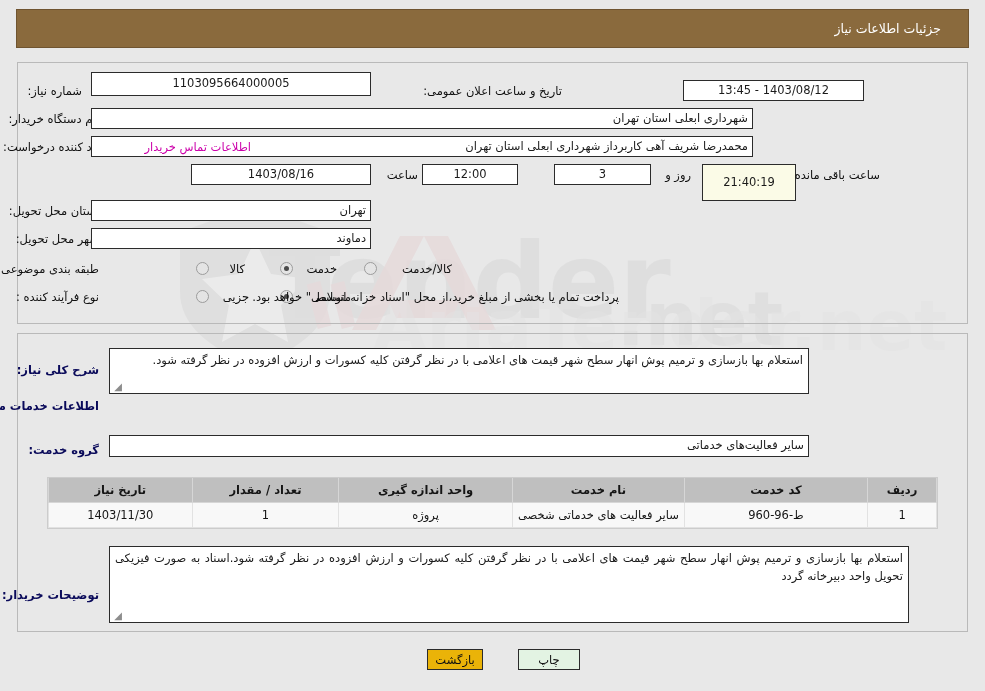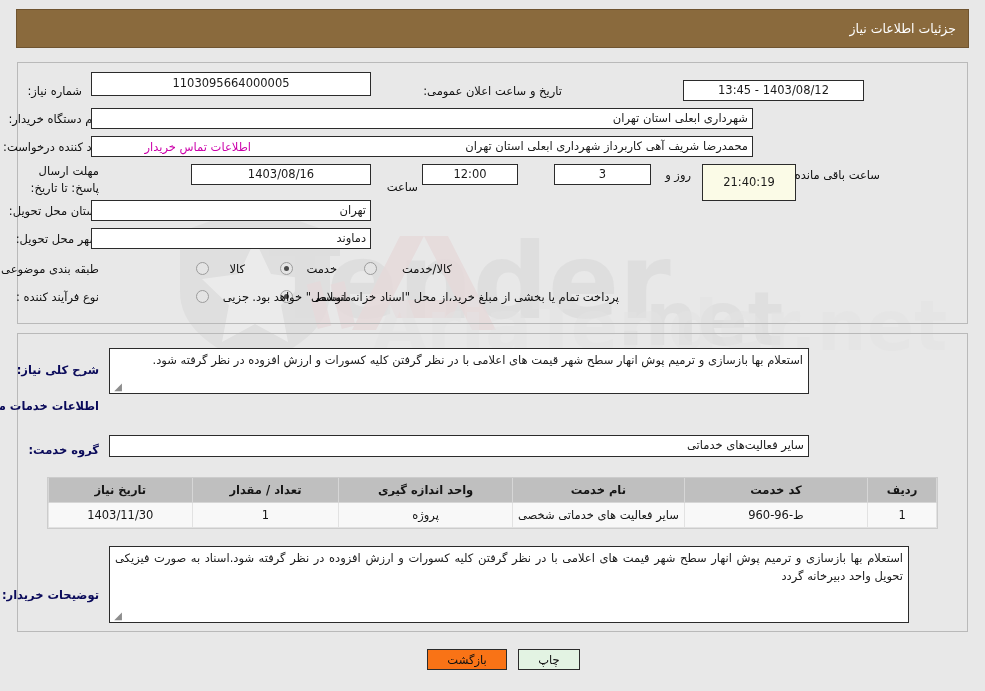--- a/index.html
+++ b/index.html
@@ -32,21 +32,21 @@
     position: absolute;
     left: 16px; top: 9px;
     width: 953px;
     height: 39px;
     background: #8a6a3d;
     border: 1px solid #6f5430;
     box-sizing: border-box;
     display: flex;
     align-items: center;
     justify-content: flex-start;
-    padding-right: 12px;
+    padding-right: 27px;
     z-index: 3;
   }
   .header-title {
     color: #ffffff;
     font-size: 12.5px;
     letter-spacing: .2px;
   }
 
   
   .panel {
@@ -174,21 +174,21 @@
     border: 1px solid #2b2b2b;
     font-size: 11.5px;
     color: #111111;
     display: flex;
     align-items: center;
     justify-content: center;
     cursor: pointer;
     z-index: 4;
     height: 21px;
   }
-  #btn-back  { left: 427px; top: 649px; width: 80px; background: #f97316; }
+  #btn-back  { left: 427px; top: 649px; width: 56px; background: #eab308; }
   #btn-print { left: 518px; top: 649px; width: 62px; background: #e3f3e3; }
 </style>
 </head>
 <body>
 
 <div id="page">
 
   <svg class="watermark" viewBox="0 0 985 691" xmlns="http://www.w3.org/2000/svg">
     <g opacity="0.16">
 
@@ -225,23 +225,22 @@
 
   <div class="fld center" style="left:683px; top:80px; width:181px; height:21px;">1403/08/12 - 13:45</div>
 
   <div class="lbl" style="right:886px; top:112px;">نام دستگاه خریدار:</div>
   <div class="fld start" style="right:232px; top:108px; width:662px; height:21px;">شهرداری ابعلی استان تهران</div>
 
   <div class="lbl" style="right:876px; top:140px;">ایجاد کننده درخواست:</div>
   <div class="fld start" style="right:232px; top:136px; width:662px; height:21px;">محمدرضا شریف آهی کاربرداز  شهرداری ابعلی استان تهران</div>
   <div class="lbl" style="right:734px; top:140px; color:#cc00aa; cursor:pointer;">اطلاعات تماس خریدار</div>
 
-  <div class="lbl" style="right:886px; top:163px; line-height:1.45; white-space:normal; width:88px; text-align:right;">مهلت ارسال پاسخ: تا تاریخ:</div>
   <div class="fld center" style="right:614px; top:164px; width:180px; height:21px;">1403/08/16</div>
-  <div class="lbl" style="right:567px; top:180px;">ساعت</div>
+  <div class="lbl" style="right:567px; top:168px;">ساعت</div>
   <div class="fld center" style="right:467px; top:164px; width:96px; height:21px;">12:00</div>
   <div class="fld center" style="right:334px; top:164px; width:97px; height:21px;">3</div>
   <div class="lbl" style="right:294px; top:168px;">روز و</div>
   <div class="fld center cream" style="right:189px; top:164px; width:94px; height:37px;">21:40:19</div>
   <div class="lbl" style="right:105px; top:168px;">ساعت باقی مانده</div>
 
   <div class="lbl" style="right:886px; top:204px;">استان محل تحویل:</div>
   <div class="fld start" style="right:614px; top:200px; width:280px; height:21px;">تهران</div>
 
   <div class="lbl" style="right:886px; top:232px;">شهر محل تحویل:</div>

